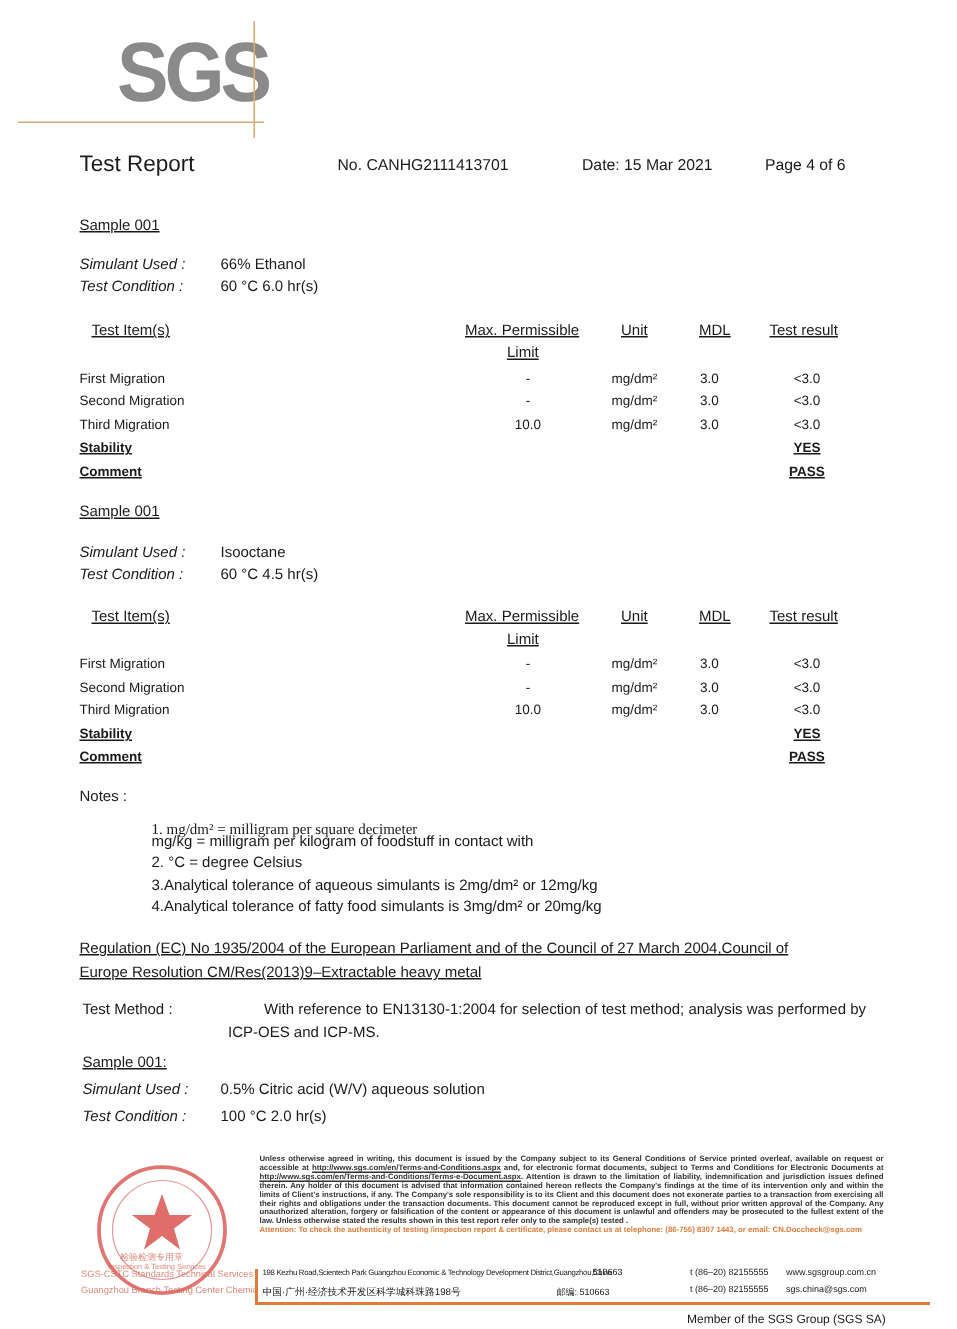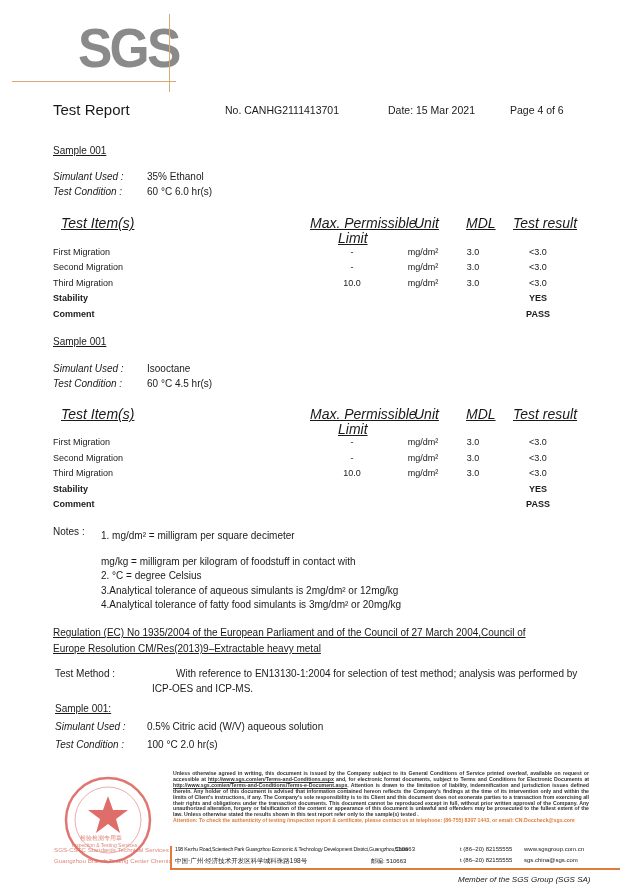--- a/index.html
+++ b/index.html
@@ -11,40 +11,40 @@
                font-weight: bold; font-size: 56px; color: #8a8a8a; letter-spacing: -3px;
                transform: scaleX(0.92); transform-origin: left top; line-height: 68px; }
   .logo-hline { position: absolute; left: -40px; top: 67px; width: 164px; height: 1px; background: #d9a877; }
   .logo-vline { position: absolute; left: 117px; top: 0px; width: 1px; height: 78px; background: #d9a877; }
 
   .hdr-title { left: 53px; top: 101px; font-size: 15px; text-align: center; }
   .hdr-no { left: 225px; top: 104px; font-size: 10.5px; }
   .hdr-date { left: 388px; top: 104px; font-size: 10.5px; }
   .hdr-page { left: 510px; top: 104px; font-size: 10.5px; }
   .t10 { font-size: 10px; }
-  .b { font-weight: bold; }
+  .b { font-weight: bold; text-decoration: underline; }
 
   .sec-title { font-size: 10px; text-decoration: underline; }
   .kv-key { font-size: 10px; font-style: italic; }
   .kv-val { font-size: 10px; }
 
-  .th { font-size: 14px; text-decoration: underline; font-style: italic; }
+  .th { font-size: 10px; text-decoration: underline; }
   .row-label { font-size: 9px; }
   .cell { font-size: 9px; text-align: center; }
 
   .notes-line { font-size: 10px; text-align: center; }
   .reg { font-size: 10px; text-decoration: underline; }
 
   .disclaimer { left: 173px; top: 771px; width: 416px; font-size: 5.2px; line-height: 5.9px;
                 text-align: justify; color: #333; font-weight: bold; }
   .disclaimer .link { text-decoration: underline; }
   .attention { color: #e07b39; }
   .addr-bar { left: 170px; top: 846px; width: 420px; border-left: 2px solid #e07b39; }
   .footer-line { left: 170px; top: 868px; width: 450px; height: 2px; background: #e07b39; }
-  .member { left: 458px; top: 875px; font-size: 8px; font-style: italic; }
+  .member { left: 458px; top: 875px; font-size: 8px; }
 
   .stamp { left: 58px; top: 772px; width: 100px; height: 100px; }
   .stamp-caption { font-size: 7px; color: #d46a5c; opacity: 0.8; }
 </style>
 </head>
 <body>
 
 <div class="abs logo">
   <div class="logo-text">SGS</div>
   <div class="logo-hline"></div>
@@ -52,21 +52,21 @@
 </div>
 
 <div class="abs hdr-title">Test Report</div>
 <div class="abs hdr-no">No. CANHG2111413701</div>
 <div class="abs hdr-date">Date: 15 Mar 2021</div>
 <div class="abs hdr-page">Page 4 of 6</div>
 
 <div>
   <div class="abs sec-title" style="left:53px;top:145px;">Sample 001</div>
   <div class="abs kv-key" style="left:53px;top:171px;">Simulant Used :</div>
-  <div class="abs kv-val" style="left:147px;top:171px;">35% Ethanol</div>
+  <div class="abs kv-val" style="left:147px;top:171px;">66% Ethanol</div>
   <div class="abs kv-key" style="left:53px;top:186px;">Test Condition :</div>
   <div class="abs kv-val" style="left:147px;top:186px;">60 °C  6.0 hr(s)</div>
 
   <div>
     <div class="abs th" style="left:61px;top:215px;">Test Item(s)</div>
     <div class="abs th" style="left:310px;top:215px;">Max. Permissible</div>
     <div class="abs th" style="left:338px;top:230px;">Limit</div>
     <div class="abs th" style="left:414px;top:215px;">Unit</div>
     <div class="abs th" style="left:466px;top:215px;">MDL</div>
     <div class="abs th" style="left:513px;top:215px;">Test result</div>
@@ -145,21 +145,21 @@
     </div>
     <div>
       <div class="abs row-label b" style="left:53px;top:499px;">Comment</div>
       <div class="abs cell b" style="left:514px;top:499px;width:48px;">PASS</div>
     </div>
   </div>
 </div>
 
 <div>
   <div class="abs notes-line" style="left:53px;top:526px;">Notes :</div>
-  <div class="abs notes-line" style="left:101px;top:530px;">1. mg/dm² = milligram per square decimeter</div>
+  <div class="abs notes-line" style="left:101px;top:548px;font-family:Liberation Serif, serif;">1. mg/dm² = milligram per square decimeter</div>
   <div class="abs notes-line" style="left:101px;top:556px;">mg/kg = milligram per kilogram of foodstuff in contact with</div>
   <div class="abs notes-line" style="left:101px;top:570px;">2. °C = degree Celsius</div>
   <div class="abs notes-line" style="left:101px;top:585px;">3.Analytical tolerance of aqueous simulants is 2mg/dm² or 12mg/kg</div>
   <div class="abs notes-line" style="left:101px;top:599px;">4.Analytical tolerance of fatty food simulants is 3mg/dm² or 20mg/kg</div>
 </div>
 
 <div class="abs reg" style="left:53px;top:627px;">Regulation (EC) No 1935/2004 of the European Parliament and of the Council of 27 March 2004,Council of</div>
 <div class="abs reg" style="left:53px;top:643px;">Europe Resolution CM/Res(2013)9–Extractable heavy metal</div>
 
 <div class="abs t10" style="left:55px;top:668px;">Test Method :</div>

